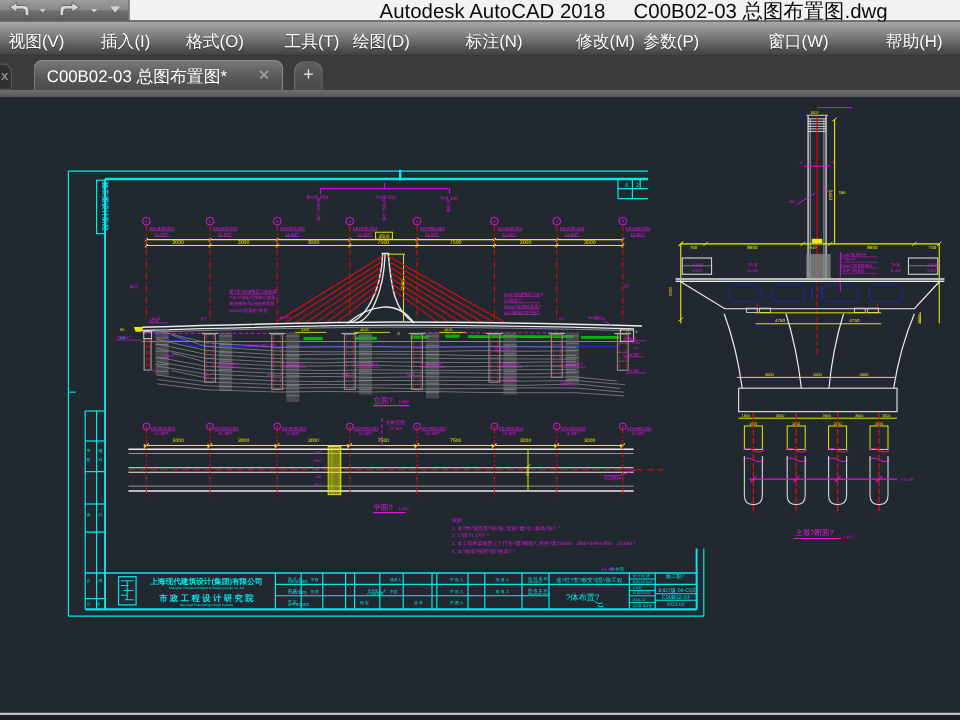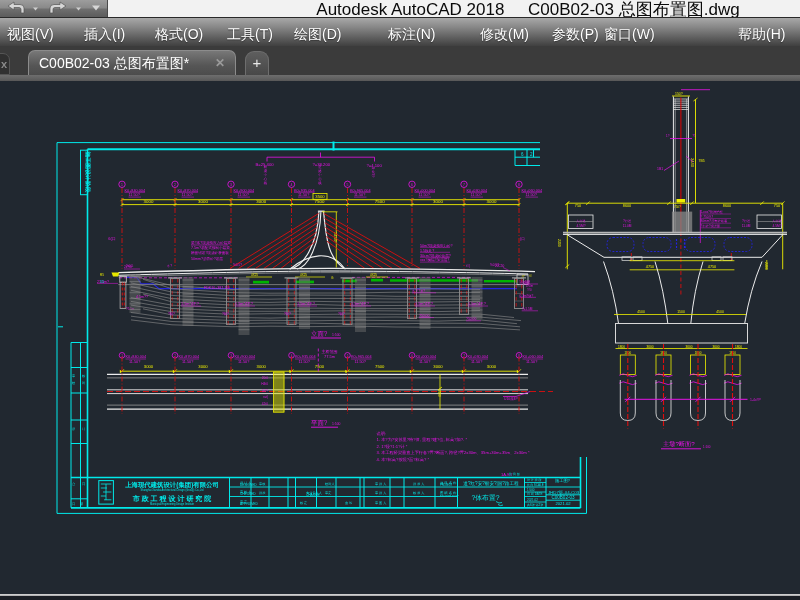--- a/index.html
+++ b/index.html
@@ -29,26 +29,26 @@
    <path d="M50,13 L50,8 Q50,4.5 54,4.5 L60,4.5 L60,2 L66,6 L60,10 L60,7.5 L55,7.5 Q53,7.5 53,9.5 L53,13 Z" fill="#d6d6d6" stroke="#555" stroke-width="0.7"></path>
    <path d="M76,7.5 l5,0 l-2.5,3 z" fill="#cfcfcf"></path>
    <path d="M92,5.5 l8,0 l-4,5 z" fill="#d6d6d6"></path>
   </svg>
  </div>
 </div>
 <div id="menubar">
 <span class="mi" style="left:7px">视图(V)</span>
 <span class="mi" style="left:84px">插入(I)</span>
 <span class="mi" style="left:155px">格式(O)</span>
-<span class="mi" style="left:227px">工具(T)</span>
+<span class="mi" style="left:237px">工具(T)</span>
 <span class="mi" style="left:294px">绘图(D)</span>
 <span class="mi" style="left:388px">标注(N)</span>
 <span class="mi" style="left:480px">修改(M)</span>
-<span class="mi" style="left:552px">参数(P)</span>
-<span class="mi" style="left:604px">窗口(W)</span>
+<span class="mi" style="left:536px">参数(P)</span>
+<span class="mi" style="left:640px">窗口(W)</span>
 <span class="mi" style="left:738px">帮助(H)</span>
 </div>
 <div id="tabbar"></div>
 <div id="tabstrip"></div>
 <div id="tab-left">x</div>
 <div id="tab-active">C00B02-03 总图布置图*<span id="tab-x">✕</span></div>
 <div id="tab-plus">+</div>
 <div id="canvas">
 <svg width="800" height="513" viewBox="0 81 800 513" font-family="Liberation Sans,sans-serif">
 <line x1="57" y1="142.6" x2="540" y2="142.6" stroke="#00eaea" stroke-width="1"></line>

